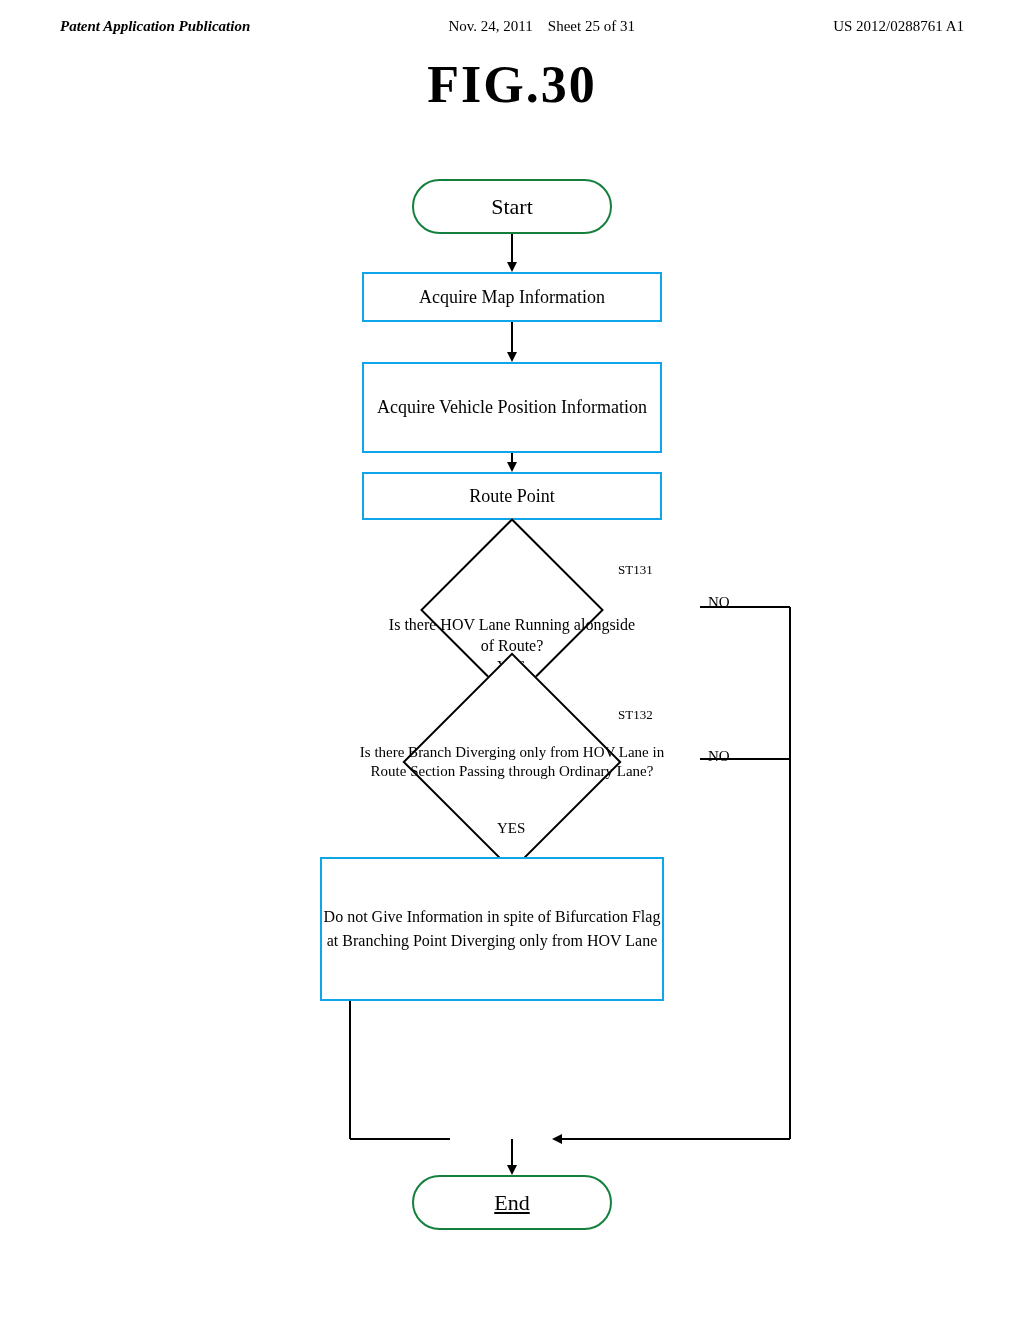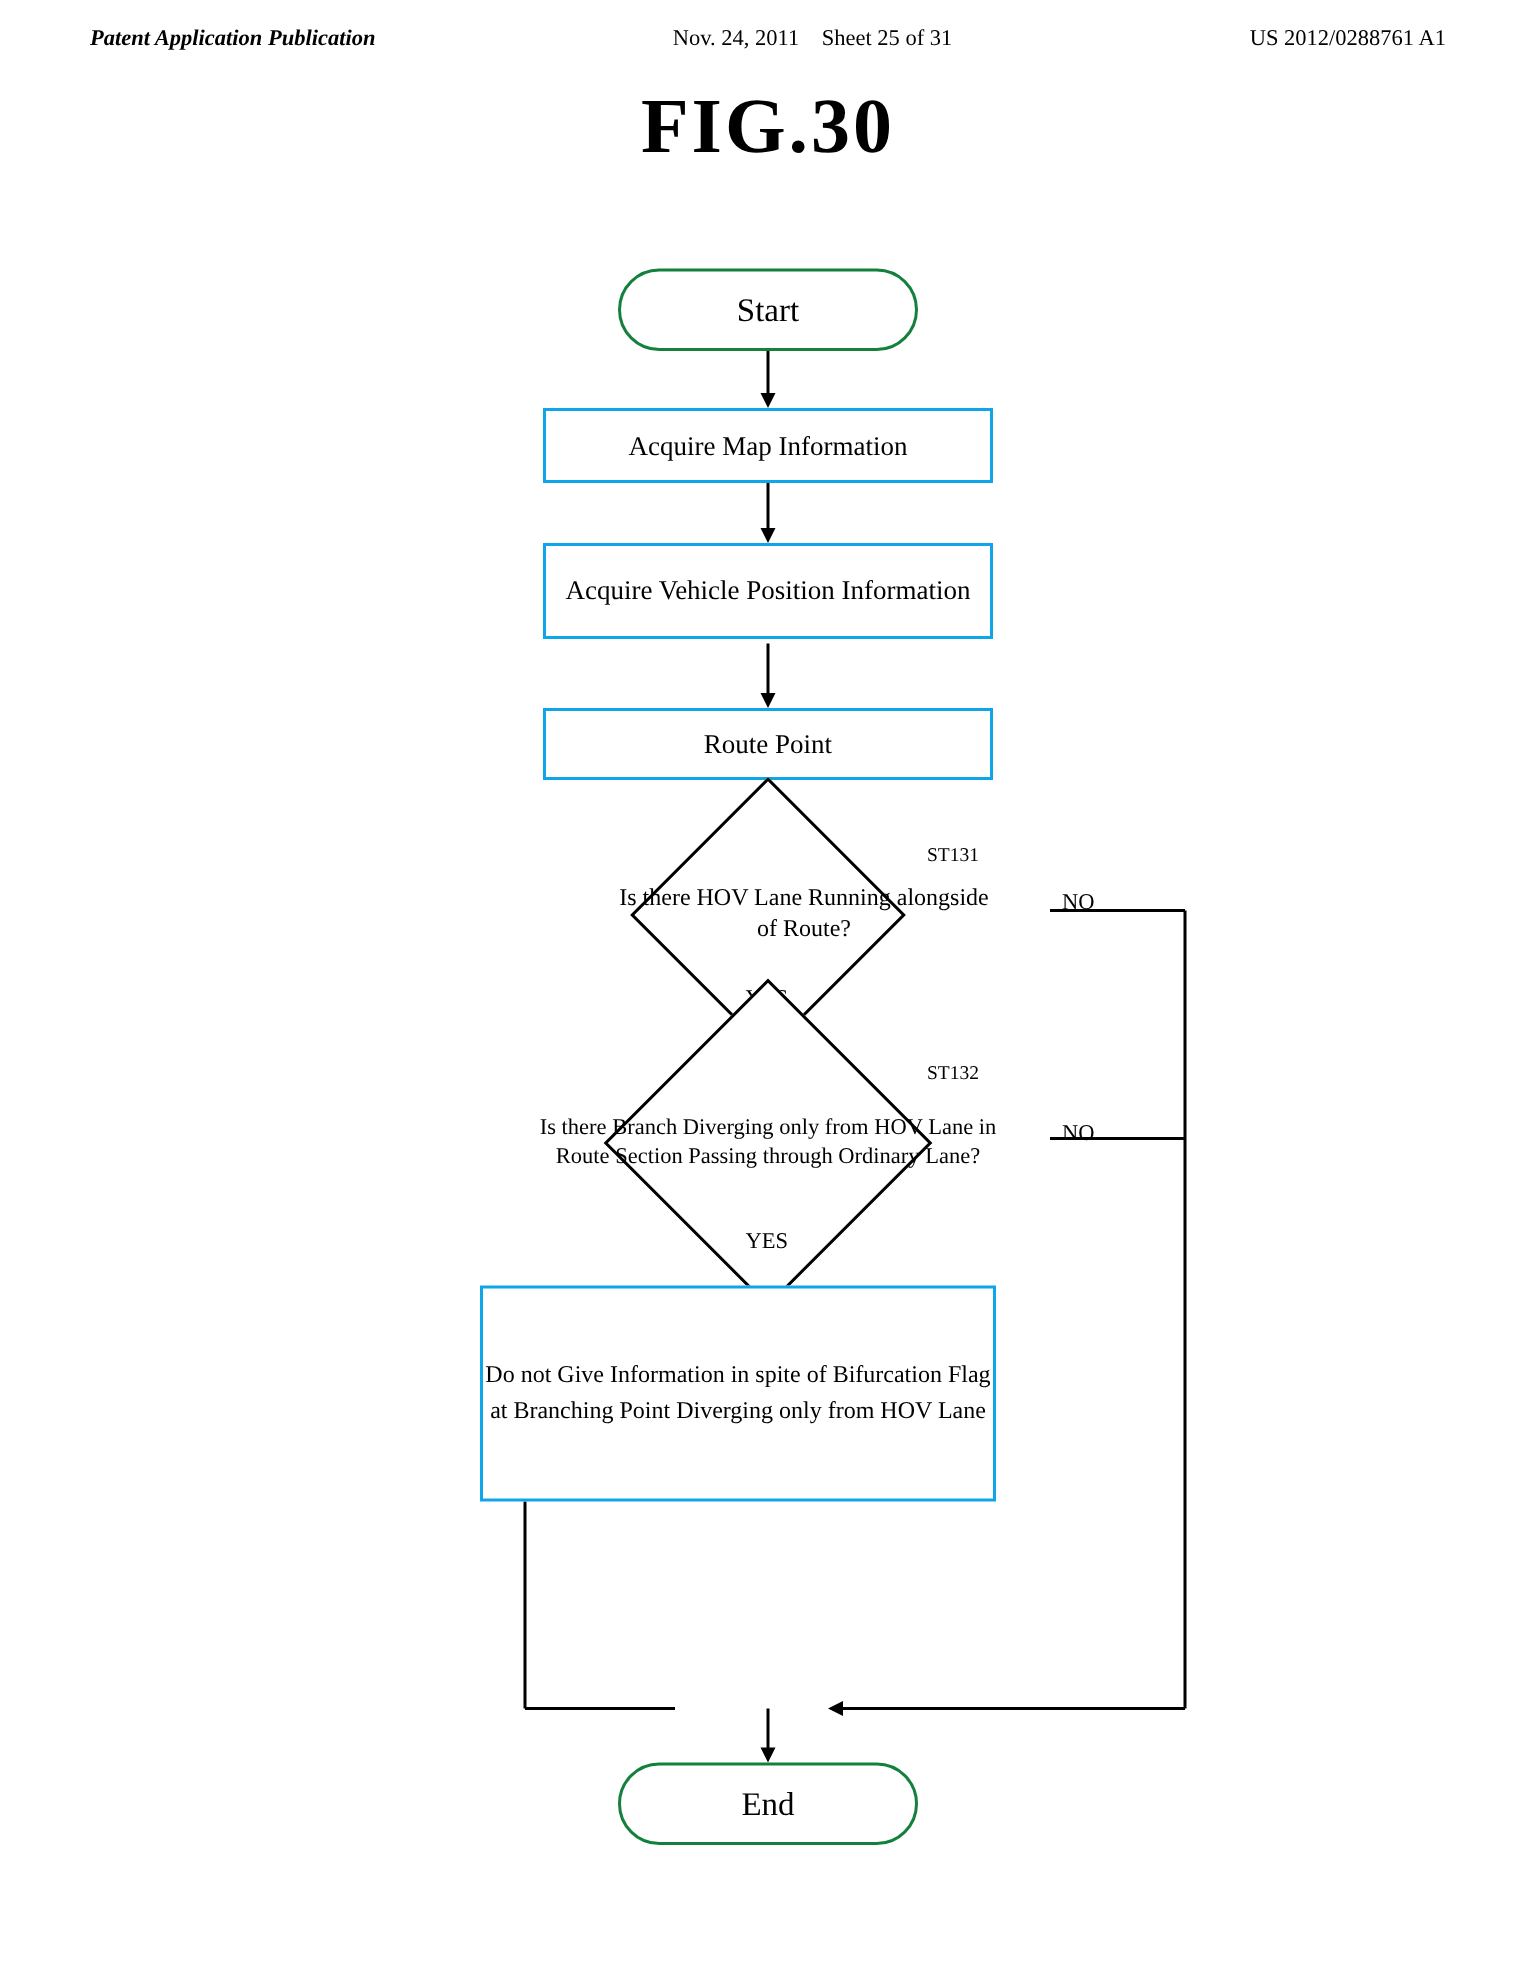--- a/index.html
+++ b/index.html
@@ -150,35 +150,35 @@
   </div>
 
   <div class="flow-item rect" style="left:362px; top:148px; width:300px; height:50px;">
     <span style="font-size:18px;">Acquire Map Information</span>
   </div>
 
   <div class="step-label" style="left:618px; top:238px;">
     <span>ST32</span>
   </div>
 
-  <div class="flow-item rect" style="left:362px; top:238px; width:300px; height:64px;">
+  <div class="flow-item rect" style="left:362px; top:238px; width:300px; height:91px;">
     <span style="font-size:18px; line-height:1.3;">Acquire Vehicle Position Information</span>
   </div>
 
   <div class="step-label" style="left:618px; top:348px;">
     <span>ST33</span>
   </div>
 
   <div class="flow-item rect" style="left:362px; top:348px; width:300px; height:48px;">
     <span style="font-size:18px;">Route Point</span>
   </div>
 
   <div style="position:absolute; left:382px; top:438px; width:260px; height:95px;">
     <div style="position:absolute; left:50%; top:50%; width:130px; height:130px; transform:translate(-50%,-50%) rotate(45deg); border:2px solid #000; background:#fff;"></div>
-    <div style="position:absolute; left:0; top:0; width:100%; height:100%; display:flex; align-items:center; justify-content:center; text-align:center;margin-left:24px;">
+    <div style="position:absolute; left:0; top:0; width:100%; height:100%; display:flex; align-items:flex-end; justify-content:center; text-align:center;">
       <span style="font-size:16px; line-height:1.3; z-index:2;">Is there HOV Lane Running alongside of Route?</span>
     </div>
   </div>
 
   <div class="step-label" style="left:618px; top:438px;">
     <span>ST131</span>
   </div>
 
   <div class="connector-label" style="left:497px; top:534px;">YES</div>
 
@@ -201,16 +201,16 @@
 
   <div class="step-label" style="left:618px; top:733px;">
     <span>ST133</span>
   </div>
 
   <div class="flow-item rect" style="left:320px; top:733px; width:344px; height:144px;">
     <span style="font-size:16px; line-height:1.5;">Do not Give Information in spite of Bifurcation Flag at Branching Point Diverging only from HOV Lane</span>
   </div>
 
   <div class="flow-item rounded-rect" style="left:412px; top:1051px; width:200px; height:55px; border-radius:30px;">
-    <span style="font-size:22px;">End</span>
+    <span style="font-size:22px;text-decoration:underline;">End</span>
   </div>
 
 </div>
 
 </body></html>

